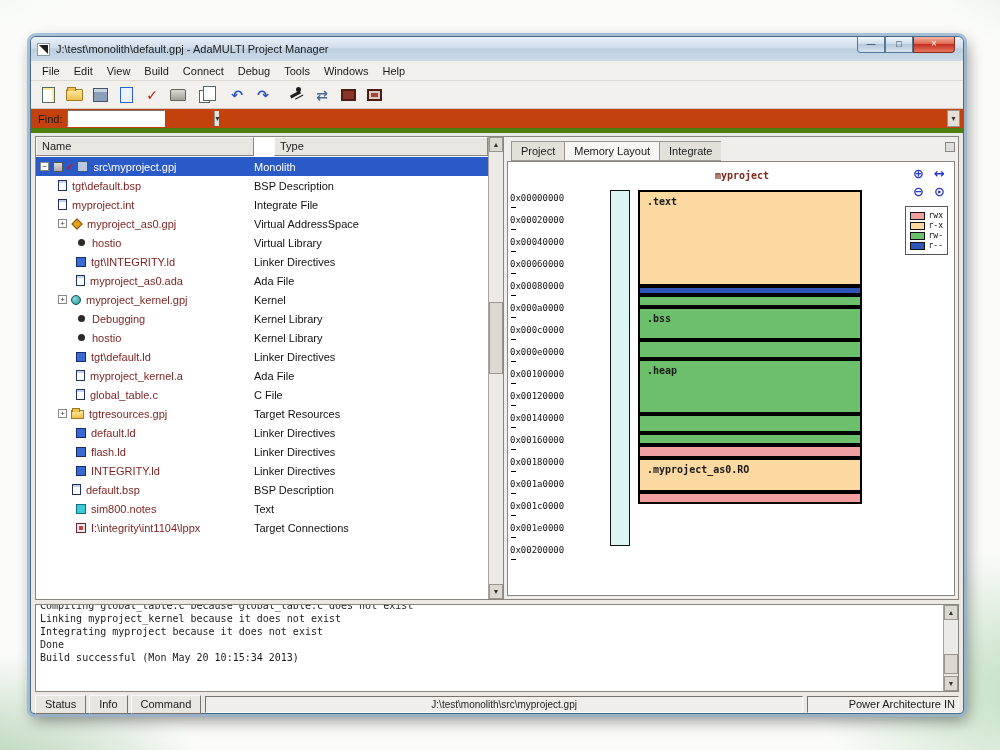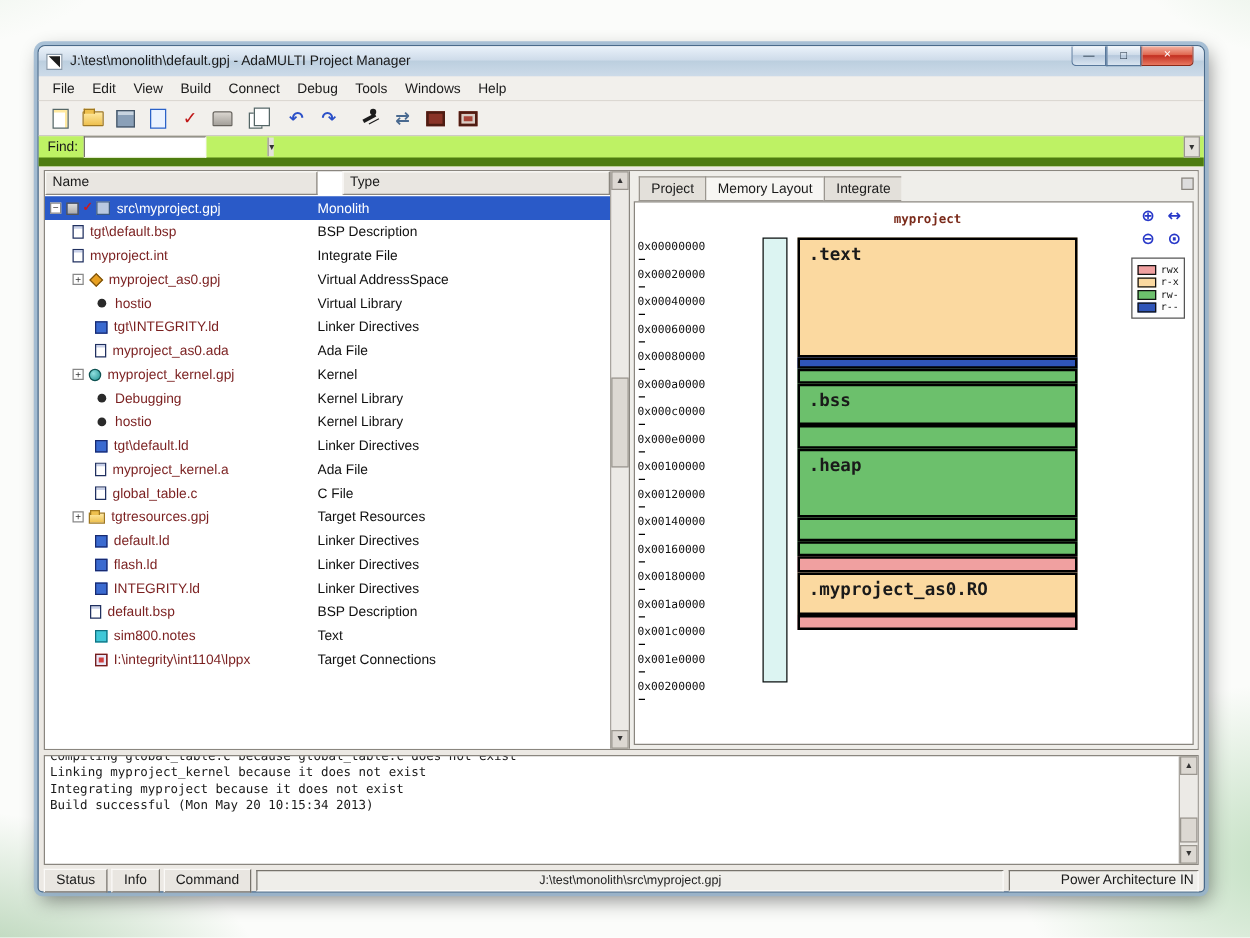--- a/index.html
+++ b/index.html
@@ -51,22 +51,22 @@
   .k-disk{ width:15px; height:14px; background:#8aa0b8; border:1px solid #445566; box-shadow:inset 0 3px 0 #c8d4e0;}
   .k-pageb{ width:13px; height:16px; background:#eaf2ff; border:1px solid #2b62c8;}
   .k-printer{ width:16px; height:12px; background:linear-gradient(#dad6d0,#a4a09a); border:1px solid #66625c; border-radius:2px 2px 1px 1px;}
   .k-copy{ position:relative; width:11px; height:13px; border:1px solid #566; background:#fff; margin-top:3px;}
   .k-copy::after{ content:""; position:absolute; left:3px; top:-5px; width:11px; height:13px; border:1px solid #566; background:#fff;}
   .k-runner{ width:14px; height:15px; position:relative;}
   .k-runner::before{ content:""; position:absolute; left:7px; top:0; width:5px; height:5px; border-radius:50%; background:#1c1c1c;}
   .k-runner::after{ content:""; position:absolute; left:1px; top:6px; width:11px; height:3px; background:#1c1c1c; transform:rotate(-28deg); box-shadow:2px 4px 0 -1px #1c1c1c;}
   .k-screen{ width:15px; height:12px; background:#8a3428; border:2px solid #4e1c12;}
   .k-screen2{ width:15px; height:12px; background:#a84438; border:2px solid #4e1c12; box-shadow:inset 0 0 0 2px #d8ccc4;}
-  .findbar{ height:24px; display:flex; align-items:center; background:#bef264;
-    border-bottom:7px solid #4d7c0f; padding:0 3px 0 7px; font-size:11px; color:#1a1a1a;}
+  .findbar{ height:24px; display:flex; align-items:center; background:#c2410c;
+    border-bottom:5px solid #4d7c0f; padding:0 3px 0 7px; font-size:11px; color:#1a1a1a;}
   .find-combo{ width:98px; height:17px; margin-left:5px; background:#fff; border:1px solid; border-color:#77736c #fbfaf8 #fbfaf8 #77736c; display:flex;}
   .find-input{ flex:1; border:none; outline:none; font-size:11px; padding:0 2px; background:transparent; font-family:inherit;}
   .combo-arrow{ width:15px; background:#e4e1db; border-left:1px solid #9a968f; font-size:8px; text-align:center; line-height:15px; color:#333;}
   .find-right-arrow{ margin-left:auto; width:13px; height:17px; background:#e4e1db; border:1px solid #9a968f; font-size:8px; text-align:center; line-height:15px; color:#333;}
   
   .main{ display:flex; height:464px; margin:3px 4px 0 4px; border:1px solid #8a867f; background:#fff;}
   .treepane{ width:452px; flex:none; display:flex; flex-direction:column;}
   .treeheader{ display:flex; height:19px; flex:none;}
   .hcell{ background:#e9e6e1; border:1px solid; border-color:#fbfaf8 #8a867f #8a867f #fbfaf8; font-size:11px; padding:2px 5px; color:#1a1a1a;}
   .hname{ width:218px; flex:none;}
@@ -106,21 +106,21 @@
   .corner-btn{ position:absolute; right:3px; top:5px; width:10px; height:10px; border:1px solid #8a867f; background:#ddd;}
   .mem-panel{ flex:1; margin:0 3px 3px 3px; background:#fff; border:1px solid #8a867f; position:relative; font-family:"DejaVu Sans Mono", monospace; overflow:hidden;}
   .mem-title{ position:absolute; left:118px; top:8px; width:232px; text-align:center; font-size:10px; font-weight:bold; color:#7a2a1a;}
   .addr-col{ position:absolute; left:2px; top:24px; width:94px;}
   .addr{ height:22px; display:flex; justify-content:flex-end; align-items:flex-start;flex-direction:column;}
   .addr-t{ font-size:9px; color:#111; line-height:10px;}
   .addr-tick{ width:5px; height:1px; background:#000; margin:4px 0 0 1px; flex:none;}
   .cyan-strip{ position:absolute; left:102px; top:28px; width:20px; height:356px; background:#dcf4f2; border:1px solid #111;}
   .blocks{ position:absolute; left:130px; top:28px; width:224px;}
   .seg{ border:2px solid #000;}
-  .seglabel{ display:block; font-size:14px; font-weight:bold; color:#1a1a1a; padding:4px 0 0 7px;}
+  .seglabel{ display:block; font-size:10px; font-weight:bold; color:#1a1a1a; padding:4px 0 0 7px;}
   .zoom-box{ position:absolute; right:4px; top:3px; width:46px; display:flex; flex-wrap:wrap; justify-content:flex-end;}
   .zbtn{ width:21px; height:18px; font-size:13px; line-height:18px; text-align:center; color:#2838c8; font-weight:bold; font-family:"DejaVu Sans", sans-serif;}
   .legend{ position:absolute; right:6px; top:44px; border:1px solid #555; background:#fdfdfd; padding:3px 4px;}
   .lrow{ display:flex; align-items:center; margin:1px 0;}
   .lswatch{ width:15px; height:8px; border:1px solid #111; margin-right:4px; flex:none;}
   .llabel{ font-size:8px; line-height:9px; color:#111;}
   
   .console-wrap{ display:flex; margin:4px 4px 0 4px; height:88px; border:1px solid #8a867f; background:#fff;}
   .console{ flex:1; overflow:hidden; padding-left:4px; font-family:"DejaVu Sans Mono", monospace; font-size:10px; line-height:13px; color:#1a1a1a;}
   .cline{ white-space:nowrap;}
@@ -507,20 +507,21 @@
       </div>
     </div>
 
   </div>
 
   <div class="console-wrap">
     <div class="console">
         <div class="cline clip">Compiling global_table.c because global_table.c does not exist</div>
         <div class="cline">Linking myproject_kernel because it does not exist</div>
         <div class="cline">Integrating myproject because it does not exist</div>
+        <div class="cline">Done</div>
         <div class="cline">Build successful (Mon May 20 10:15:34 2013)</div>
       </div>
     <div class="vscroll">
       <div class="sarrow">▲</div>
       <div class="strack">
         <div class="sthumb" style="bottom:2px;height:20px;"></div>
       </div>
       <div class="sarrow">▼</div>
     </div>
   </div>

